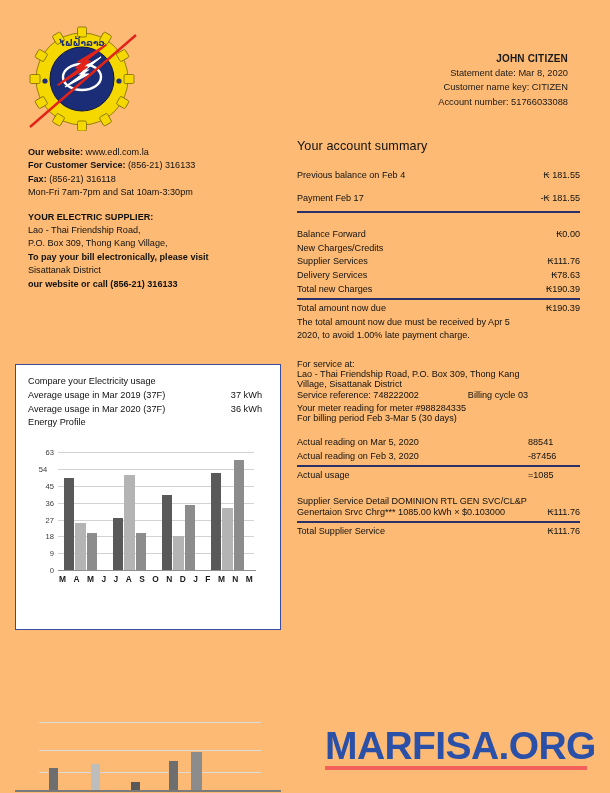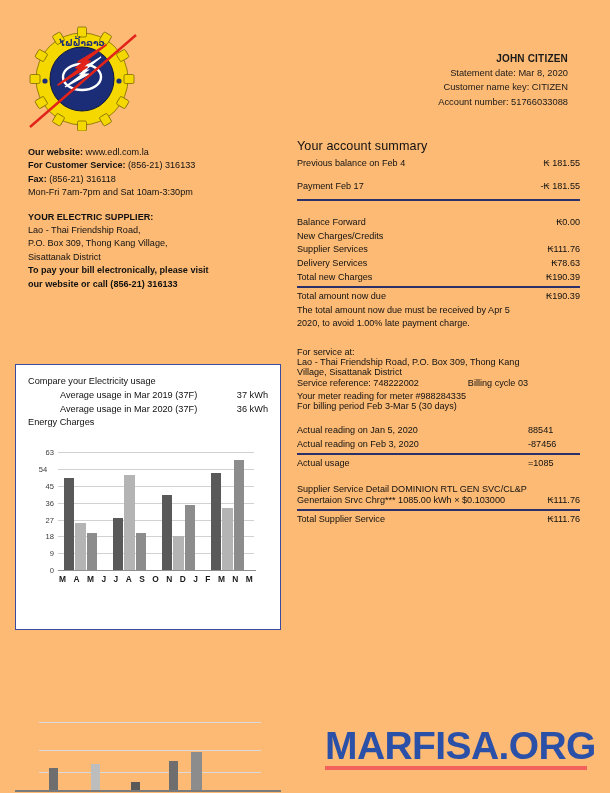--- a/index.html
+++ b/index.html
@@ -52,21 +52,21 @@
   #summary {
     position: absolute; left: 297px; top: 139px;
     width: 283px;
     font-size: 9.1px;
     color: #111;
   }
   #summary h2 {
     font-size: 12.6px;
     font-weight: normal;
     color: #111;
-    margin-bottom: 4px;
+    margin-bottom: 16px;
     letter-spacing: .1px;
   }
   .row {
     display: flex; justify-content: flex-end;
     line-height: 13.6px;
     white-space: nowrap;
   }
   .row .lbl { flex: 1 1 auto; }
   .row .amt { flex: 0 0 auto; text-align: right; padding-left: 8px; }
   .rule {
@@ -87,21 +87,20 @@
     background: #ffffff;
   }
   #usage-head {
     padding: 10px 12px 0 12px;
     font-size: 9.2px;
     line-height: 13.8px;
     color: #111;
   }
   #usage-head .u-row {
     display: flex;
-    margin-left: 32px;
   }
   #usage-head .u-row .u-lbl { width: 172px; }
   #usage-head .u-row .u-val { width: 62px; text-align: right; }
 
   
   #chart1 {
     position: relative;
     margin: 14px 0 0 0;
     width: 264px; height: 162px;
   }
@@ -245,22 +244,22 @@
     </div>
     <div>
       <b>Fax:</b>
       <span>(856-21) 316118</span>
     </div>
     <div>Mon-Fri 7am-7pm and Sat 10am-3:30pm</div>
     <div class="gap"></div>
     <div><b>YOUR ELECTRIC SUPPLIER:</b></div>
     <div>Lao - Thai Friendship Road,</div>
     <div>P.O. Box 309, Thong Kang Village,</div>
+    <div><b>To pay your bill electronically, please visit</b></div>
     <div>Sisattanak District</div>
-    <div><b>To pay your bill electronically, please visit</b></div>
     <div><b>our website or call (856-21) 316133</b></div>
   </div>
 
   <div id="summary">
     <h2>Your account summary</h2>
 
     <div class="row">
       <span class="lbl">Previous balance on Feb 4</span>
       <span class="amt">₭ 181.55</span>
     </div>
@@ -311,21 +310,21 @@
     <div class="row">
       <span class="lbl">Service reference: 748222002</span>
       <span class="amt" style="padding-right:52px;">Billing cycle 03</span>
     </div>
     <div>Your meter reading for meter #988284335</div>
     <div>For billing period Feb 3-Mar 5 (30 days)</div>
 
     <div class="spacer-md"></div>
 
     <div class="row">
-      <span class="lbl">Actual reading on Jan 5, 2020</span>
+      <span class="lbl">Actual reading on Mar 5, 2020</span>
       <span class="amt" style="width:60px;text-align:left;">88541</span>
     </div>
     <div class="row">
       <span class="lbl">Actual reading on Feb 3, 2020</span>
       <span class="amt" style="width:60px;text-align:left;">-87456</span>
     </div>
     <div class="rule tight"></div>
     <div class="row">
       <span class="lbl">Actual usage</span>
       <span class="amt" style="width:60px;text-align:left;">=1085</span>
@@ -349,21 +348,21 @@
     <div id="usage-head">
       <div>Compare your Electricity usage</div>
       <div class="u-row">
         <span class="u-lbl">Average usage in Mar 2019 (37F)</span>
         <span class="u-val">37 kWh</span>
       </div>
       <div class="u-row">
         <span class="u-lbl">Average usage in Mar 2020 (37F)</span>
         <span class="u-val">36 kWh</span>
       </div>
-      <div>Energy Charges</div>
+      <div>Energy Profile</div>
     </div>
 
     <div id="chart1">
       <div class="c-plot" id="c1-grid">
           <div class="c-grid" style="top: 118px; border-top-color: transparent;"></div>
           <div class="c-grid" style="top: 101.143px;"></div>
           <div class="c-grid" style="top: 84.2857px;"></div>
           <div class="c-grid" style="top: 67.4286px;"></div>
           <div class="c-grid" style="top: 50.5714px;"></div>
           <div class="c-grid" style="top: 33.7143px;"></div>

